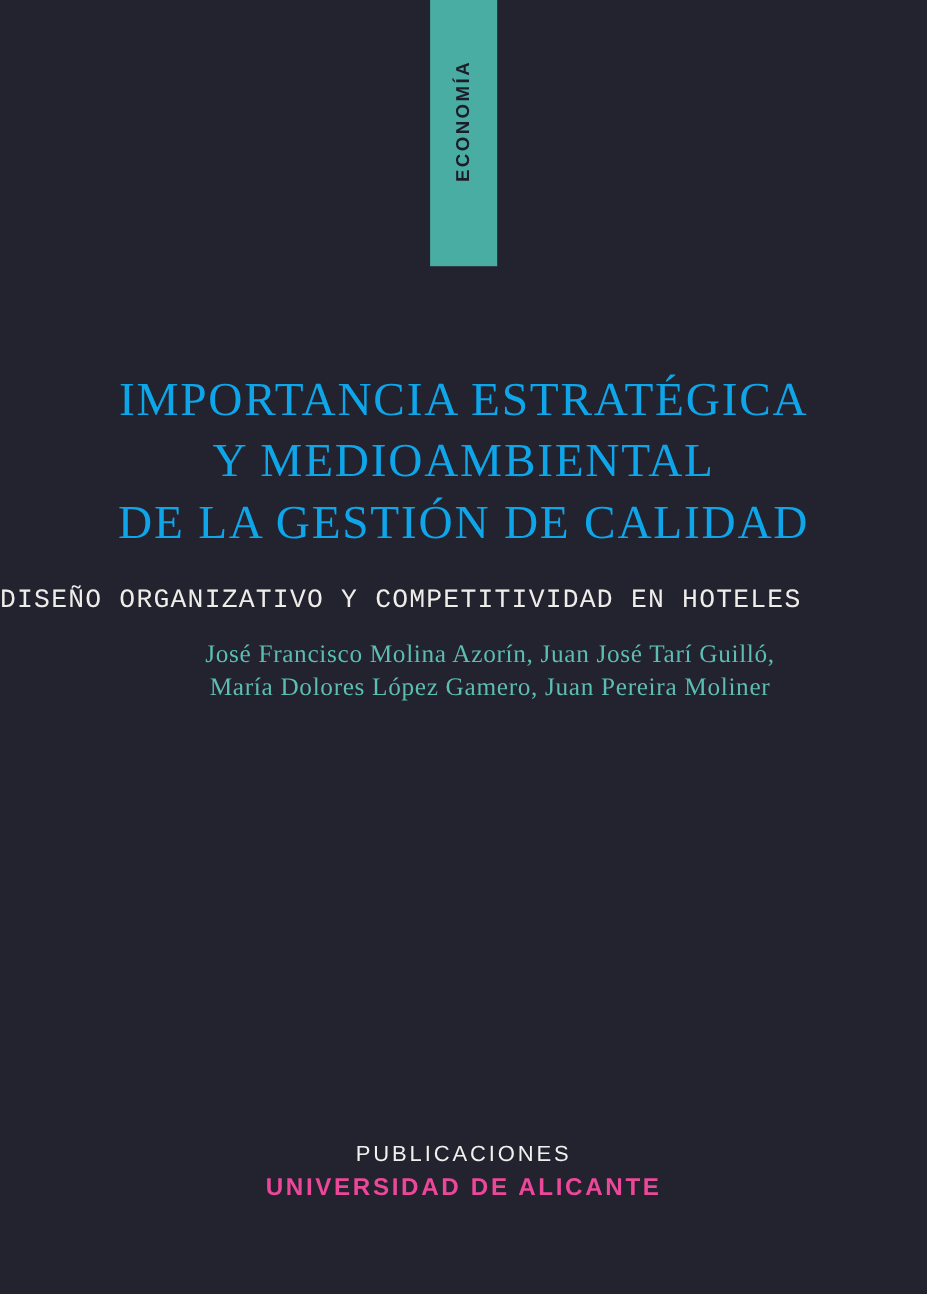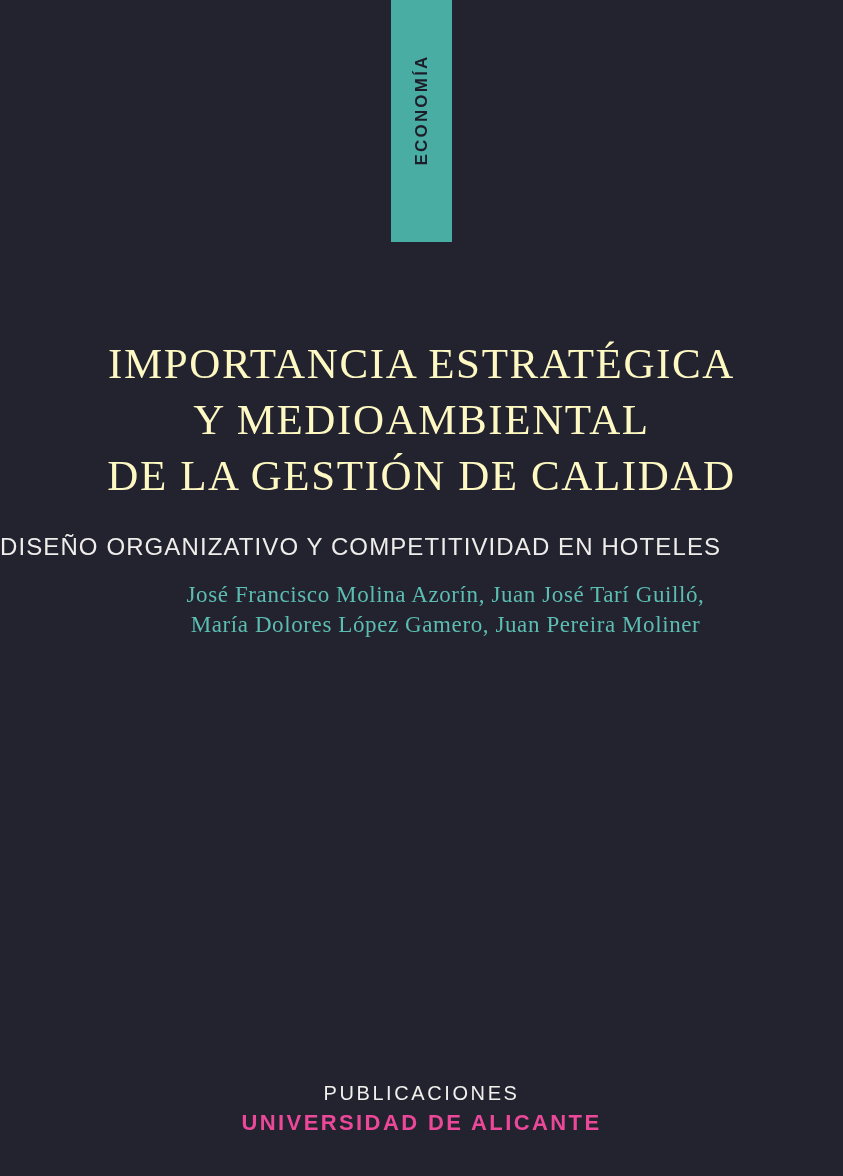--- a/index.html
+++ b/index.html
@@ -46,37 +46,37 @@
 
   
   .title-block {
     position: absolute;
     top: 336px;
     left: 0;
     width: 843px;
     text-align: center;
   }
   .title-line {
-    color: #fef9c3;
+    color: #0ea5e9;
     font-family: "Liberation Serif", serif;
     font-size: 43px;
     line-height: 56px;
     letter-spacing: 1.6px;
     font-weight: normal;
     white-space: nowrap;
   }
 
   .subtitle {
     position: absolute;
     top: 533px;
     left: 0;
     width: 715px;
     text-align: center;
     color: #efedea;
-    font-family: Liberation Sans, sans-serif;
+    font-family: Liberation Mono, monospace;
     font-size: 24px;
     letter-spacing: 1.1px;
     white-space: nowrap;
   }
 
   
   .authors {
     position: absolute;
     top: 580px;
     left: 0;
@@ -93,21 +93,20 @@
     padding-left: 48px;
   }
 
   
   .publisher {
     position: absolute;
     top: 1036px;
     left: 0;
     width: 843px;
     text-align: center;
-    margin-top: 44px;
   }
   .publisher-top {
     color: #f2f0ed;
     font-family: "Liberation Sans", sans-serif;
     font-size: 20px;
     letter-spacing: 2.6px;
     line-height: 26px;
   }
   .publisher-bottom {
     color: #ec4899;

